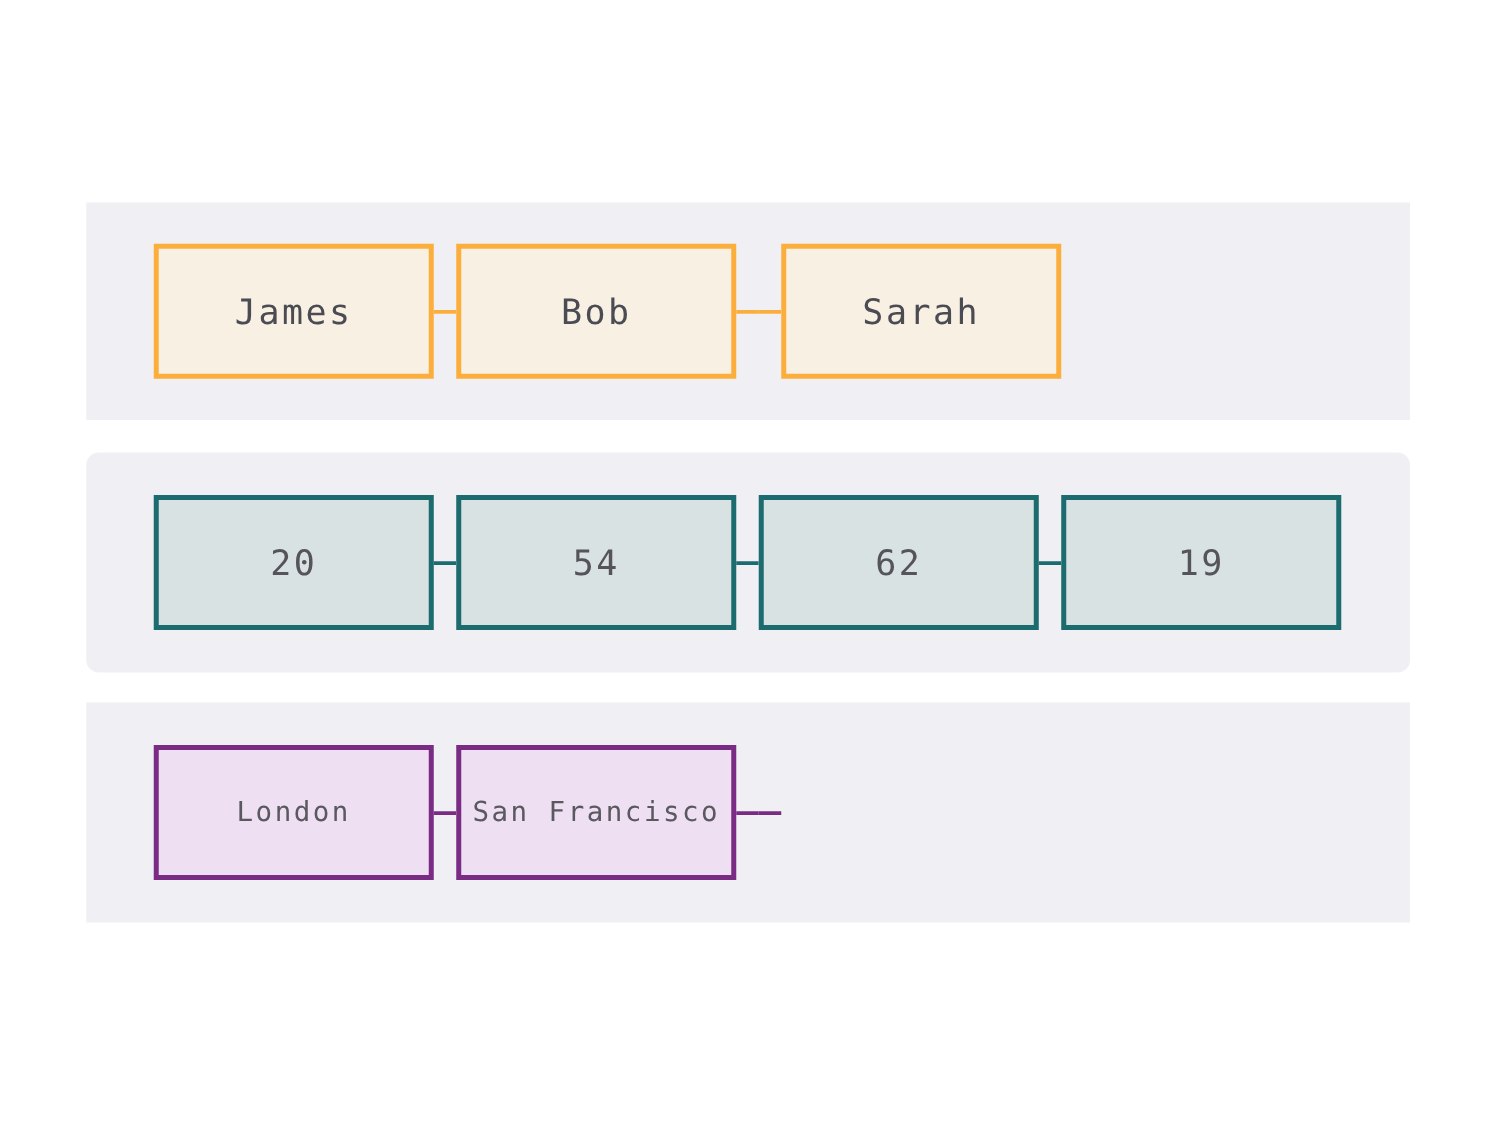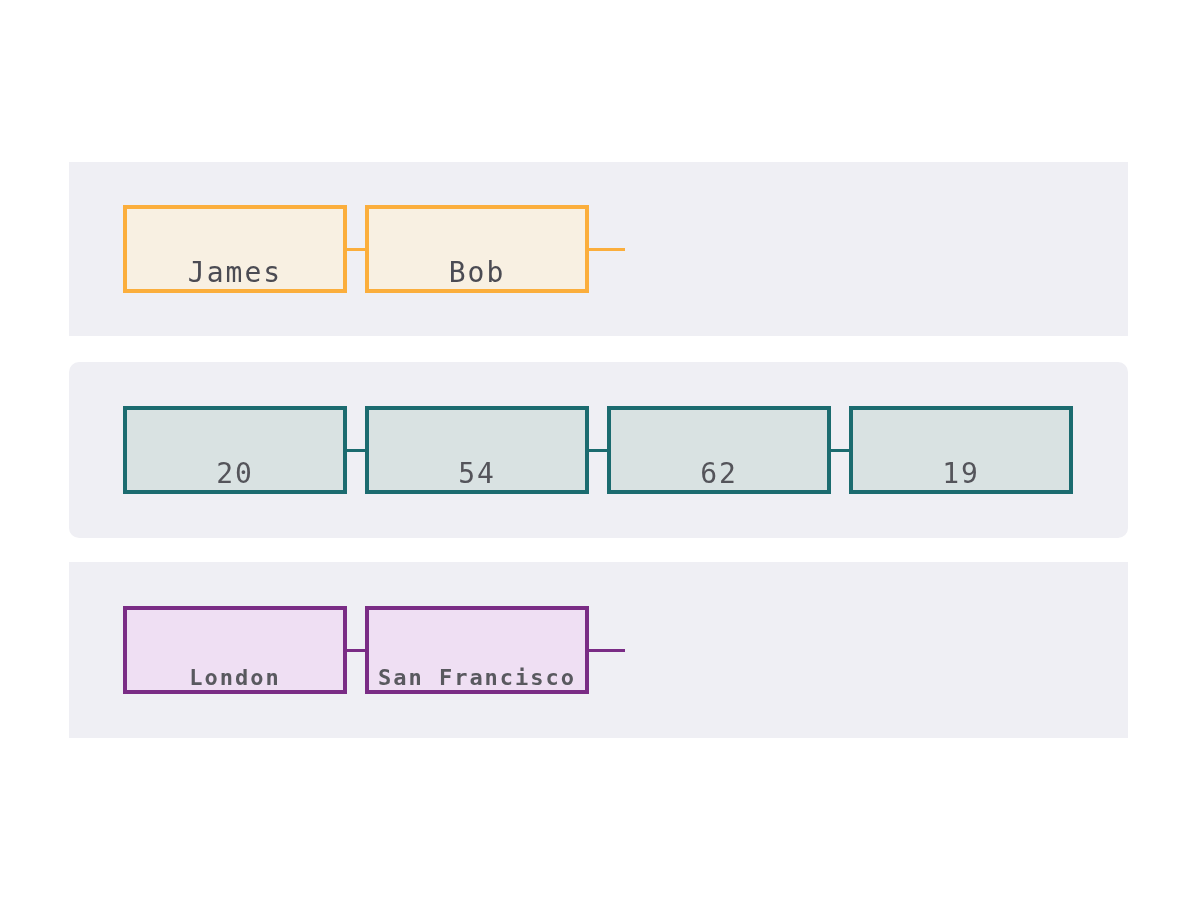--- a/index.html
+++ b/index.html
@@ -25,29 +25,29 @@
     display: flex;
     align-items: center;
     padding-left: 54px;
     box-sizing: border-box;
   }
   .band-0 { top: 162px; height: 174px; }
   .band-1 { top: 362px; height: 176px; border-radius: 10px; }
   .band-2 { top: 562px; height: 176px; }
   .node {
     width: 224px;
-    height: 88px;
+    height: 108px;
     box-sizing: border-box;
     border: 4px solid var(--border);
     background: var(--fill);
     color: var(--text);
     font-size: var(--size);
     letter-spacing: 2px;
     display: flex;
-    align-items: flex-end;
+    align-items: center;
     justify-content: center;
     flex: 0 0 auto;
     white-space: nowrap;
   }
   .connector {
     width: 18px;
     height: 3px;
     background: var(--border);
     flex: 0 0 auto;
   }
@@ -60,41 +60,44 @@
   <section class="band band-0" style="--border: #fbae3c; --fill: #f8f0e2; --text: #4b4b53; --size: 28px; background: rgb(239, 239, 244);">
     <div class="node">
         <span>James</span>
       </div>
     <div class="connector"></div>
     <div class="node">
         <span>Bob</span>
       </div>
     <div class="connector"></div>
     <div class="connector"></div>
+    <div class="node">
+        <span>Sarah</span>
+      </div>
   </section>
 
   <section class="band band-1" style="--border: #1b6b6f; --fill: #d9e2e2; --text: #54545a; --size: 28px; background: rgb(239, 239, 244);">
     <div class="node">
         <span>20</span>
       </div>
     <div class="connector"></div>
     <div class="node">
         <span>54</span>
       </div>
     <div class="connector"></div>
     <div class="node">
         <span>62</span>
       </div>
     <div class="connector"></div>
     <div class="node">
         <span>19</span>
       </div>
   </section>
 
-  <section class="band band-2" style="--border: #7a2c85; --fill: #efdff3; --text: #59595f; --size: 22px; background: rgb(239, 239, 244); font-weight: bold;">
+  <section class="band band-2" style="--border: #7a2c85; --fill: #efdff3; --text: #59595f; --size: 22px; background: rgb(239, 239, 244);">
     <div class="node">
         <span>London</span>
       </div>
     <div class="connector"></div>
     <div class="node">
         <span>San Francisco</span>
       </div>
     <div class="connector"></div>
     <div class="connector"></div>
   </section>

